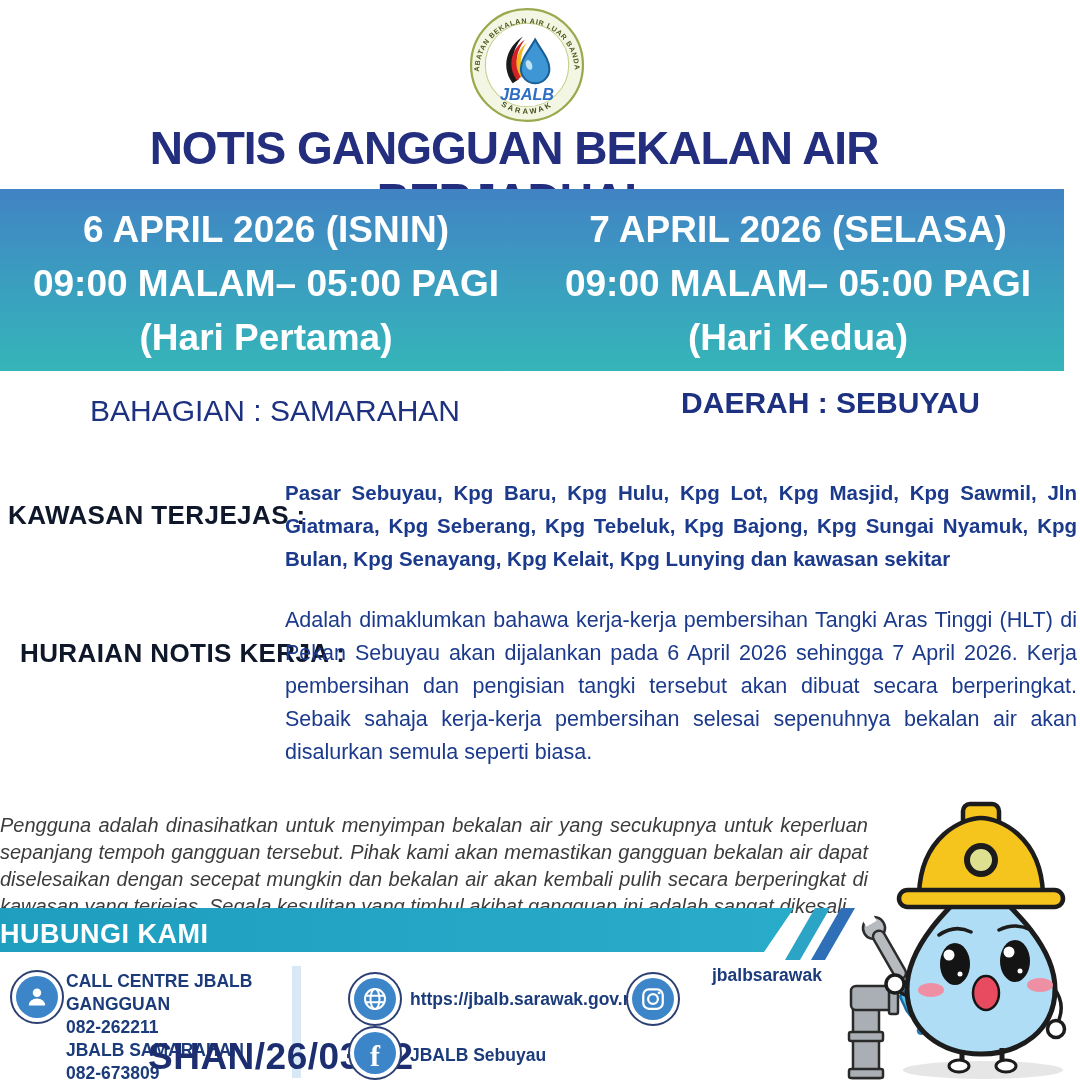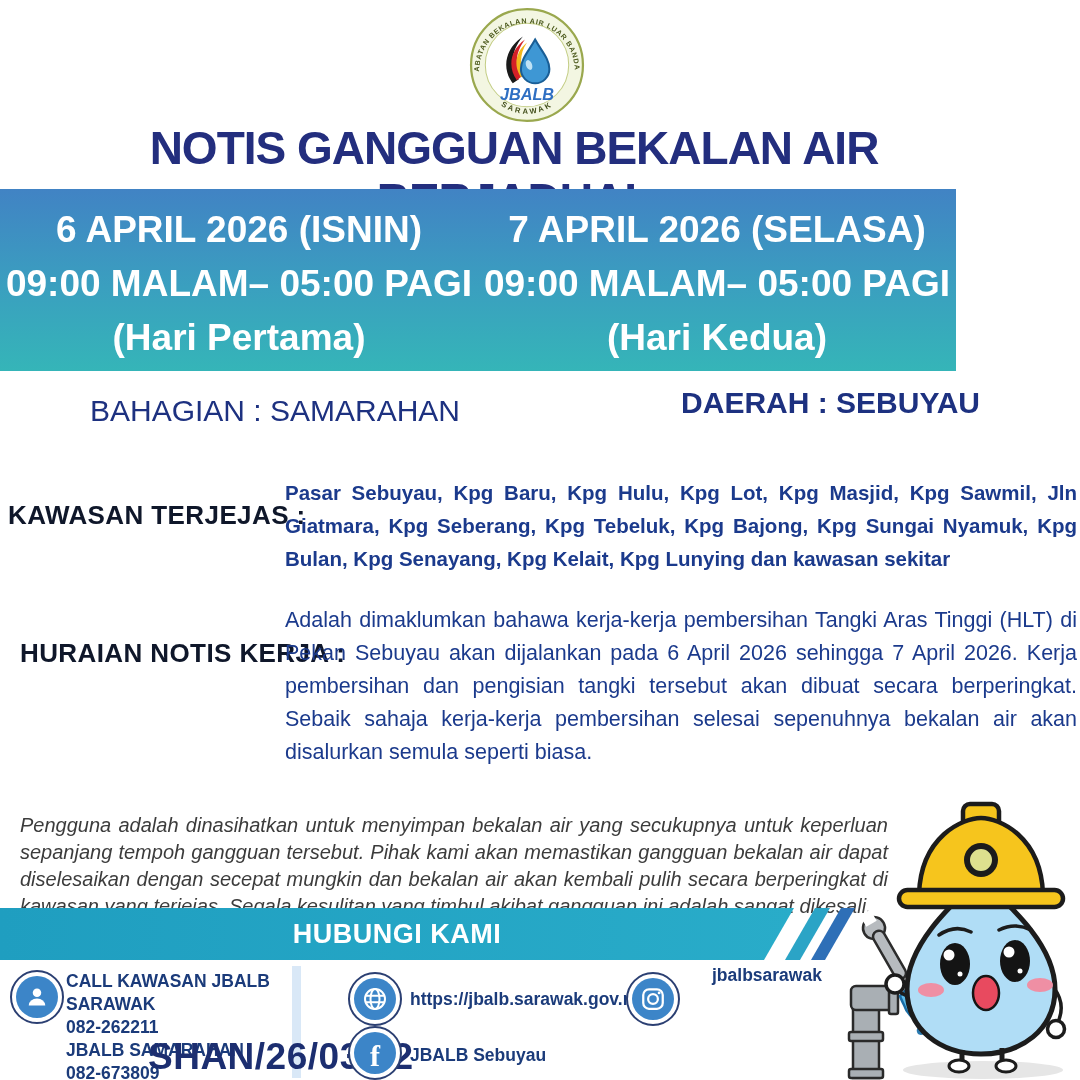--- a/index.html
+++ b/index.html
@@ -9,46 +9,46 @@
   }
   
   .logo{position:absolute;left:468px;top:6px;width:118px;height:118px;}
   
   .title{
     position:absolute;top:122px;left:0;width:992px;text-align:center;
     font-size:46px;font-weight:bold;letter-spacing:-1px;color:#232e7e;line-height:52px;padding-left:18px;
   }
   
   .banner{
-    position:absolute;top:189px;left:0;width:956px;height:182px;display:flex;
+    position:absolute;top:189px;left:0;width:1064px;height:182px;display:flex;
     background:linear-gradient(180deg,#4183c4 0%,#3aa0bf 55%,#35b5b8 100%);
   }
   .banner-col{flex:1;text-align:center;color:#ffffff;font-weight:bold;
     font-size:37px;line-height:54px;padding-top:14px;}
   
   .bahagian{position:absolute;top:394px;left:40px;width:470px;text-align:center;
     font-size:30px;font-weight:normal;color:#1d3180;}
   .daerah{position:absolute;top:386px;left:580px;width:400px;text-align:right;
     font-size:30px;font-weight:bold;color:#1d3180;}
   
   .sec-label{position:absolute;left:8px;font-size:26px;font-weight:bold;
     color:#0f172a;letter-spacing:0.4px;}
   .sec-body{position:absolute;left:285px;width:792px;text-align:justify;
     color:#1b3a8c;}
   .kawasan-body{top:476px;font-size:20.5px;font-weight:bold;line-height:33px;}
   .huraian-body{top:604px;font-size:21.5px;line-height:33px;}
   
-  .disclaimer{position:absolute;left:20px;top:812px;width:868px;
+  .disclaimer{position:absolute;left:0;top:812px;width:868px;
     font-size:20px;font-style:italic;color:#3c3c3c;line-height:27px;text-align:justify;}
   
   .hubungi-bar{
-    position:absolute;left:0;top:908px;width:794px;height:52px;
+    position:absolute;left:0;top:908px;width:794px;height:44px;
     background:linear-gradient(90deg,#1f9ec0,#29acc9);
     clip-path:polygon(0 0,794px 0,764px 100%,0 100%);
-    text-align:center;color:#ffffff;font-weight:bold;font-size:27px;
+    text-align:left;color:#ffffff;font-weight:bold;font-size:27px;
     line-height:52px;letter-spacing:0.5px;
   }
   .stripe{position:absolute;top:908px;height:52px;transform:skewX(-30deg);}
   .stripe1{left:800px;width:15px;background:#2ba4c6;}
   .stripe2{left:826px;width:14px;background:#2e6fb7;}
   
   .contact-icon{position:absolute;width:54px;height:54px;border-radius:50%;
     border:2.5px solid #2b3f72;background:#ffffff;
     display:flex;align-items:center;justify-content:center;box-sizing:border-box;}
   .bubble{width:42px;height:42px;border-radius:50%;background:#3c85c8;
@@ -134,21 +134,21 @@
 
   <div class="contact-icon" style="left:10px;top:970px;">
     <div class="bubble">
       <svg viewBox="0 0 24 24">
         <circle cx="12" cy="8.6" r="3.4" fill="#ffffff"></circle>
         <path d="M5.4,18.8 a6.6,5.6 0 0 1 13.2,0 z" fill="#ffffff"></path>
       </svg>
     </div>
   </div>
   <div class="c-text call-block">
-    <div>CALL KAWASAN JBALB SARAWAK</div>
+    <div>CALL CENTRE JBALB GANGGUAN</div>
     <div>082-262211</div>
     <div>JBALB SAMARAHAN</div>
     <div>082-673809</div>
   </div>
 
   <div class="reference">SHAN/26/03/22</div>
 
   <div class="contact-icon" style="left:348px;top:972px;">
     <div class="bubble">
       <svg viewBox="0 0 24 24" fill="none" stroke="#ffffff" stroke-width="1.6">

